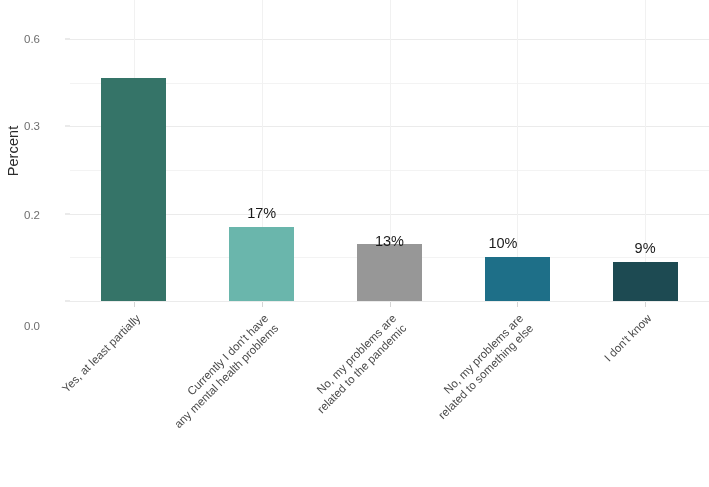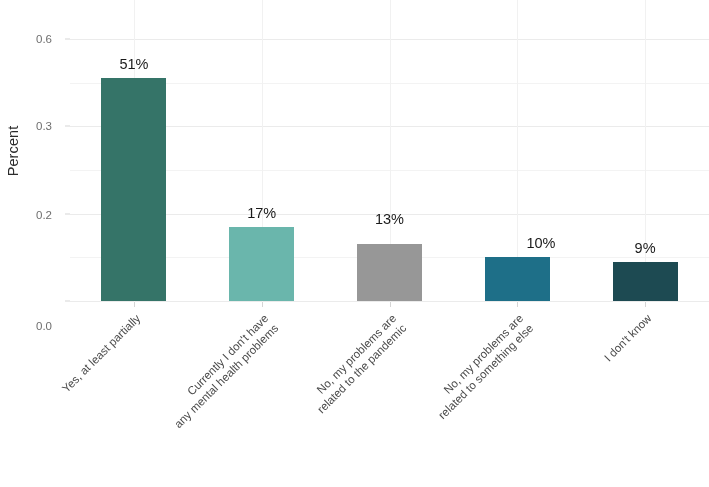--- a/index.html
+++ b/index.html
@@ -37,21 +37,21 @@
     transform: rotate(-90deg);
     white-space: nowrap;
     display: inline-block;
   }
 
   
   .y-tick-label {
     position: absolute;
     right: 0;
     width: 100%;
-    text-align: center;
+    text-align: left;
     color: #6e6e6e;
     font-size: 11.5px;
     transform: translateY(-50%);
     white-space: nowrap;
   }
   #y-ticks {
     position: absolute;
     left: 24px;
     top: 0;
     width: 40px;
@@ -168,27 +168,26 @@
       <div class="gridline-major" style="top: 126.333px;"></div>
       <div class="axis-tick-mark" style="top: 126.333px;"></div>
       <div class="gridline-major" style="top: 39px;"></div>
       <div class="axis-tick-mark" style="top: 39px;"></div>
       <div class="gridline-v" style="left: 64px;"></div>
       <div class="gridline-v" style="left: 192px;"></div>
       <div class="gridline-v" style="left: 320px;"></div>
       <div class="gridline-v" style="left: 447px;"></div>
       <div class="gridline-v" style="left: 575px;"></div>
       <div class="bar" title="Yes, at least partially: 51%" style="left: 31.4px; width: 65px; height: 222.7px; bottom: 1px; background: rgb(53, 116, 104);"></div>
-      <div class="bar-value-label" style="left: 13.9px; width: 100px; top: 72.3px;">51%</div>
       <div class="bar" title="Currently I don't have any mental health problems: 17%" style="left: 159.2px; width: 65px; height: 74.2333px; bottom: 1px; background: rgb(106, 182, 172);"></div>
       <div class="bar-value-label" style="left: 141.7px; width: 100px; top: 220.767px;">17%</div>
       <div class="bar" title="No, my problems are related to the pandemic: 13%" style="left: 287px; width: 65px; height: 56.7667px; bottom: 1px; background: rgb(151, 151, 151);"></div>
-      <div class="bar-value-label" style="left: 269.5px; width: 100px; top: 227px; text-align: center;">13%</div>
+      <div class="bar-value-label" style="left: 269.5px; width: 100px; top: 249px; text-align: center;">13%</div>
       <div class="bar" title="No, my problems are related to something else: 10%" style="left: 414.8px; width: 65px; height: 43.6667px; bottom: 1px; background: rgb(30, 111, 136);"></div>
-      <div class="bar-value-label" style="left: 421px; width: 100px; top: 251.333px; text-align: center;">10%</div>
+      <div class="bar-value-label" style="left: 383px; width: 100px; top: 251.333px; text-align: center;">10%</div>
       <div class="bar" title="I don't know: 9%" style="left: 542.6px; width: 65px; height: 39.3px; bottom: 1px; background: rgb(29, 74, 82);"></div>
       <div class="bar-value-label" style="left: 525.1px; width: 100px; top: 255.7px;">9%</div>
     </div>
 
   <div id="x-labels">
       <div class="x-tick-mark" style="left: 64px;"></div>
       <div class="x-label" style="left: -136.1px; width: 200px;">
         <span class="line">Yes, at least partially</span>
       </div>
       <div class="x-tick-mark" style="left: 192px;"></div>

